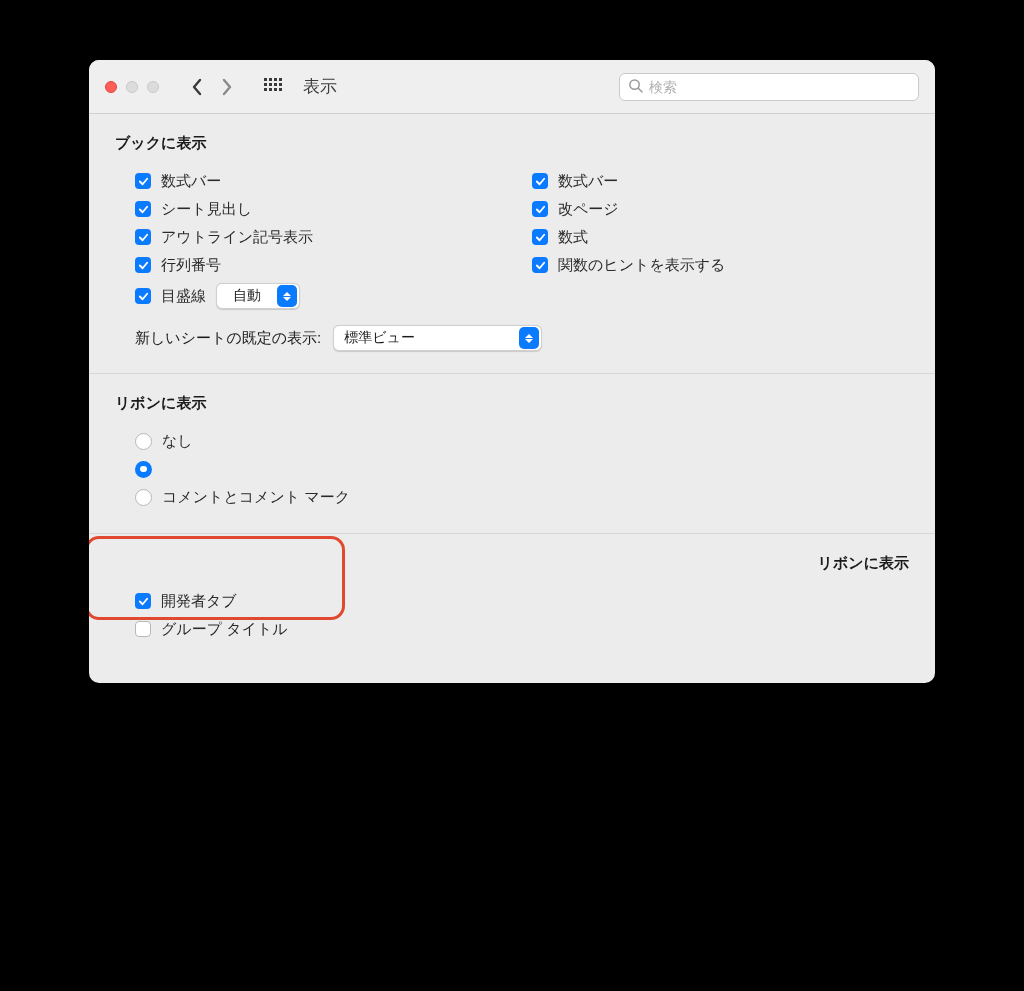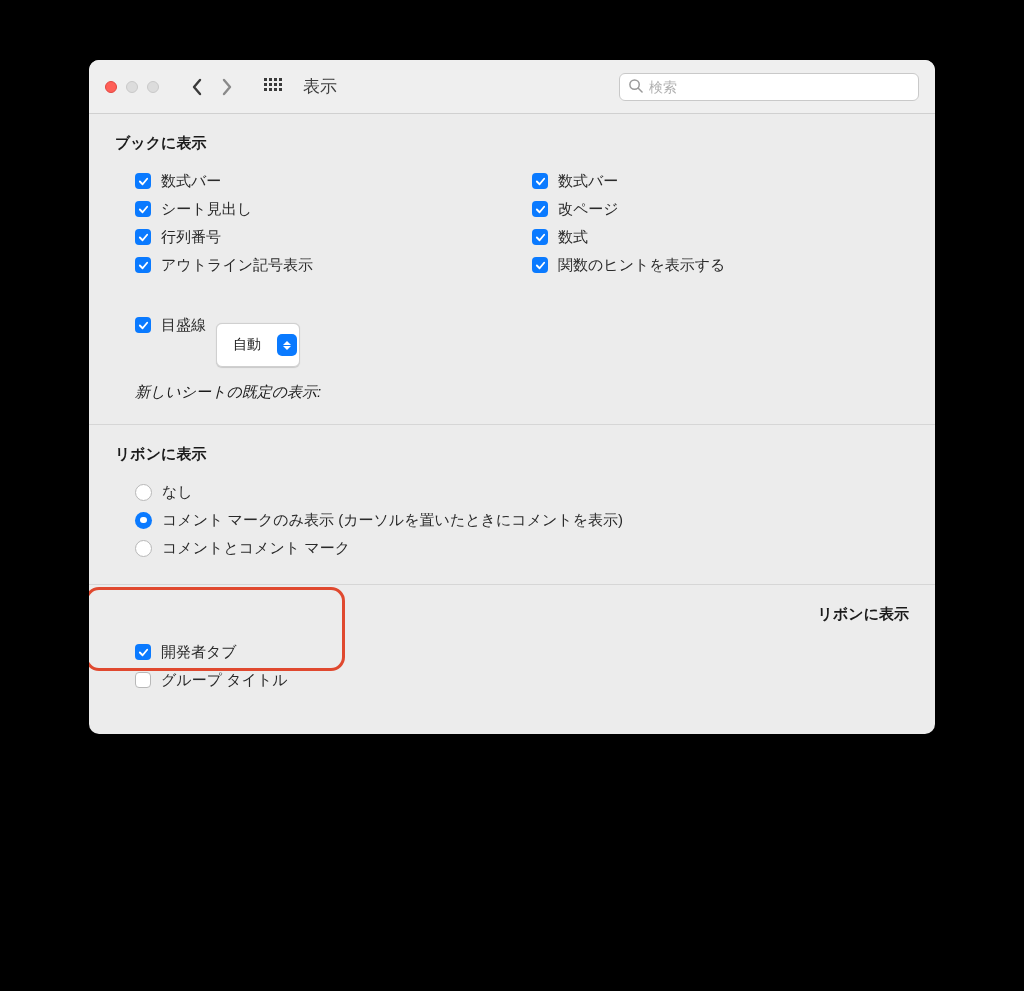--- a/index.html
+++ b/index.html
@@ -105,42 +105,40 @@
   .radio.unselected { background:#fff; border:1px solid #b8b8b8;}
   .radio.selected { background:#0a7aff; }
   .radio.selected::after{
     content:""; width:6.5px; height:6.5px; background:#fff; border-radius:50%;
   }
   .label { font-size:15px; color:#2a2a2a; }
   
   .popup {
     display:inline-flex; align-items:center;
     background:#fff; border:0.5px solid #d0d0d0; border-radius:6px;
-    height:44px; padding:0 0 0 10px;
+    height:26px; padding:0 0 0 10px;
     box-shadow: 0 0.5px 1px rgba(0,0,0,0.15);
     cursor:pointer;
-    margin-top:40px;
   }
   .popup .val{ font-size:14px; padding-right:10px; min-width: 50px;}
   .popup.wide .val{ min-width: 175px; }
   .popup .stepper{
     width:20px; height:22px; background:#0a7aff; border-radius:5px;
     margin-right:2px;
     display:flex; flex-direction:column; align-items:center; justify-content:center;
     gap:1px;
   }
   .popup .stepper .tri{
     width:0;height:0; border-left:4px solid transparent; border-right:4px solid transparent;
   }
   .popup .stepper .up{ border-bottom:4px solid #fff;}
   .popup .stepper .down{ border-top:4px solid #fff;}
   .inline-row{
     display:flex; align-items:center; gap:12px;
     padding: 12px 0 0 20px;
-    font-style: italic;
   }
   .inline-label{ font-size:15px;}
   
   .highlight {
     border: 3px solid #e0492f;
     border-radius: 14px;
     position:absolute;
     pointer-events:none;
   }
   .section { position:relative; }
@@ -220,29 +218,29 @@
                 </svg>
               </span>
             <span class="label">シート見出し</span>
           </div>
           <div class="opt-row">
             <span class="chk checked">
                 <svg viewBox="0 0 12 12">
                   <path d="M2 6 L5 9 L10 3" stroke="#fff" stroke-width="2" fill="none" stroke-linecap="round" stroke-linejoin="round"></path>
                 </svg>
               </span>
+            <span class="label">アウトライン記号表示</span>
+          </div>
+          <div class="opt-row">
+            <span class="chk checked">
+                <svg viewBox="0 0 12 12">
+                  <path d="M2 6 L5 9 L10 3" stroke="#fff" stroke-width="2" fill="none" stroke-linecap="round" stroke-linejoin="round"></path>
+                </svg>
+              </span>
             <span class="label">行列番号</span>
-          </div>
-          <div class="opt-row">
-            <span class="chk checked">
-                <svg viewBox="0 0 12 12">
-                  <path d="M2 6 L5 9 L10 3" stroke="#fff" stroke-width="2" fill="none" stroke-linecap="round" stroke-linejoin="round"></path>
-                </svg>
-              </span>
-            <span class="label">アウトライン記号表示</span>
           </div>
           <div class="opt-row">
             <span class="chk checked">
                 <svg viewBox="0 0 12 12">
                   <path d="M2 6 L5 9 L10 3" stroke="#fff" stroke-width="2" fill="none" stroke-linecap="round" stroke-linejoin="round"></path>
                 </svg>
               </span>
             <span class="label">目盛線</span>
             <span class="popup">
               <span class="val">自動</span>
@@ -283,32 +281,38 @@
                 <svg viewBox="0 0 12 12">
                   <path d="M2 6 L5 9 L10 3" stroke="#fff" stroke-width="2" fill="none" stroke-linecap="round" stroke-linejoin="round"></path>
                 </svg>
               </span>
             <span class="label">関数のヒントを表示する</span>
           </div>
         </div>
       </div>
       <div class="inline-row">
         <span class="inline-label">新しいシートの既定の表示:</span>
+        <span class="popup wide">
+          <span class="val">標準ビュー</span>
+          <span class="stepper">
+              <span class="tri up"></span>
+              <span class="tri down"></span>
+            </span>
+        </span>
       </div>
     </div>
 
     <div class="section">
       <div class="section-title">リボンに表示</div>
       <div class="opt-row">
         <span class="radio unselected"></span>
         <span class="label">なし</span>
       </div>
       <div class="opt-row">
         <span class="radio selected"></span>
-        <span class="label">コメント マークのみ表示 (カーソルを置いたときにコメントを表示)</span>
       </div>
       <div class="opt-row">
         <span class="radio unselected"></span>
         <span class="label">コメントとコメント マーク</span>
       </div>
     </div>
 
 
     <div class="section" style="position:relative;">
       <div class="highlight" style="left:-4px; top:2px; width:260px; height:84px;"></div>

